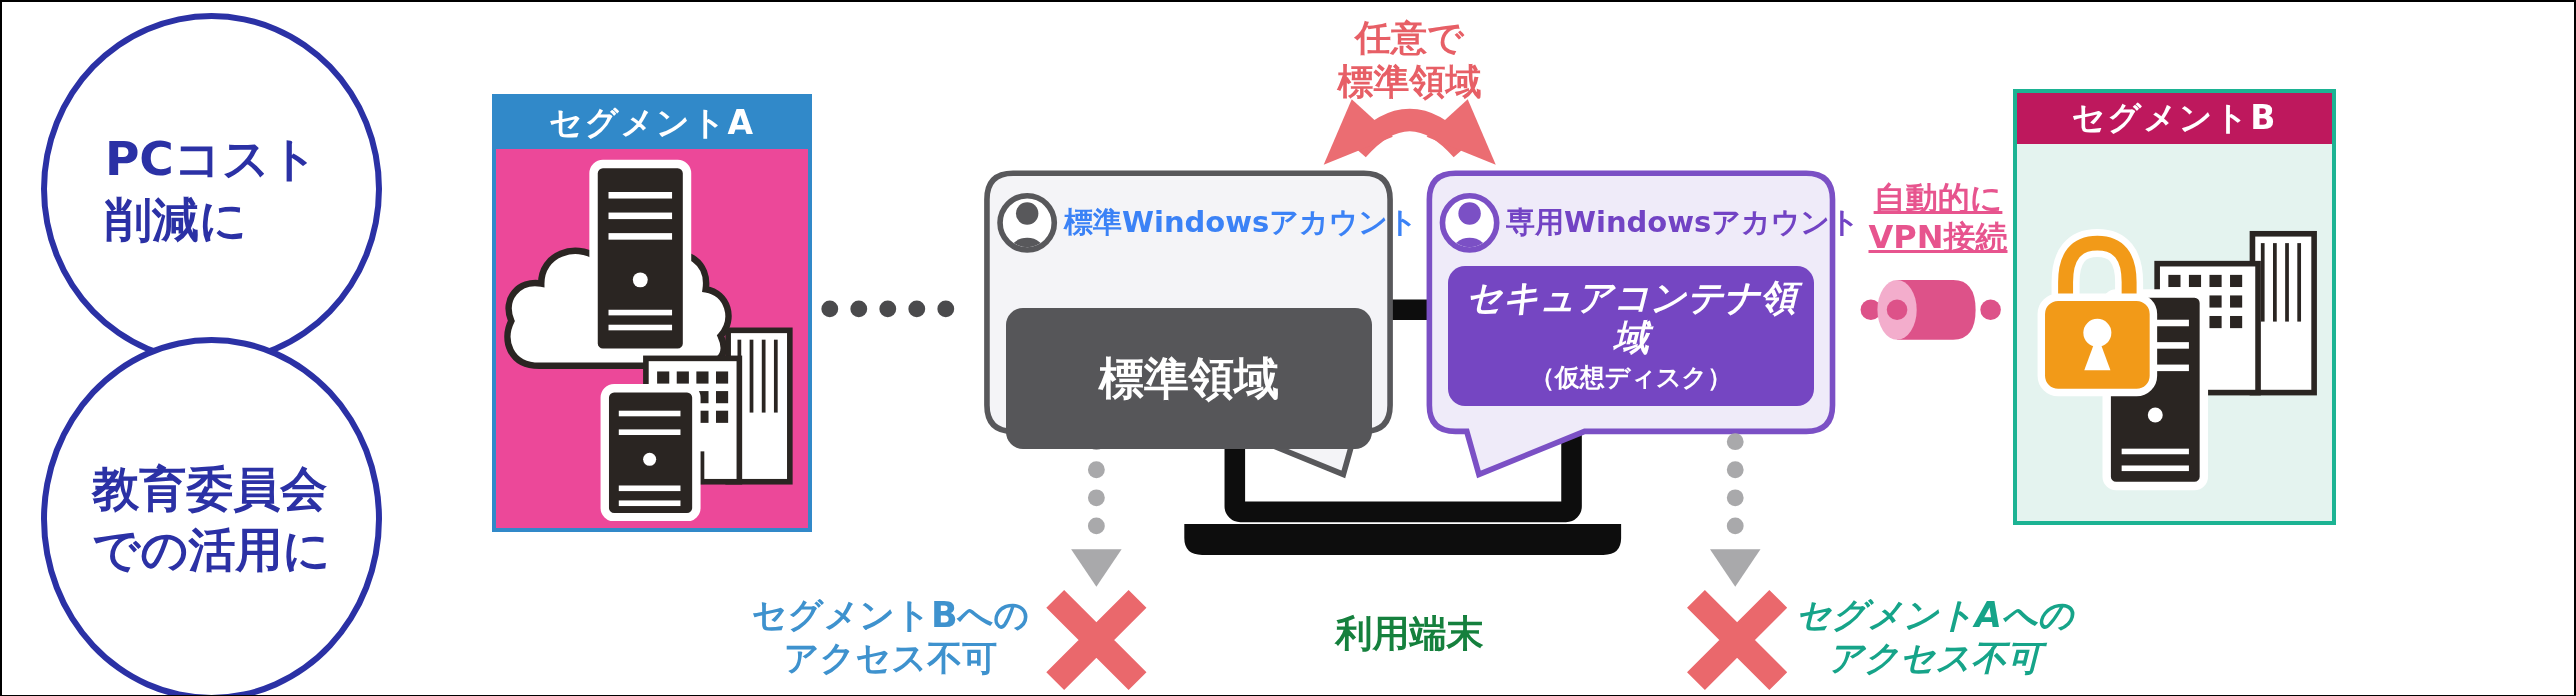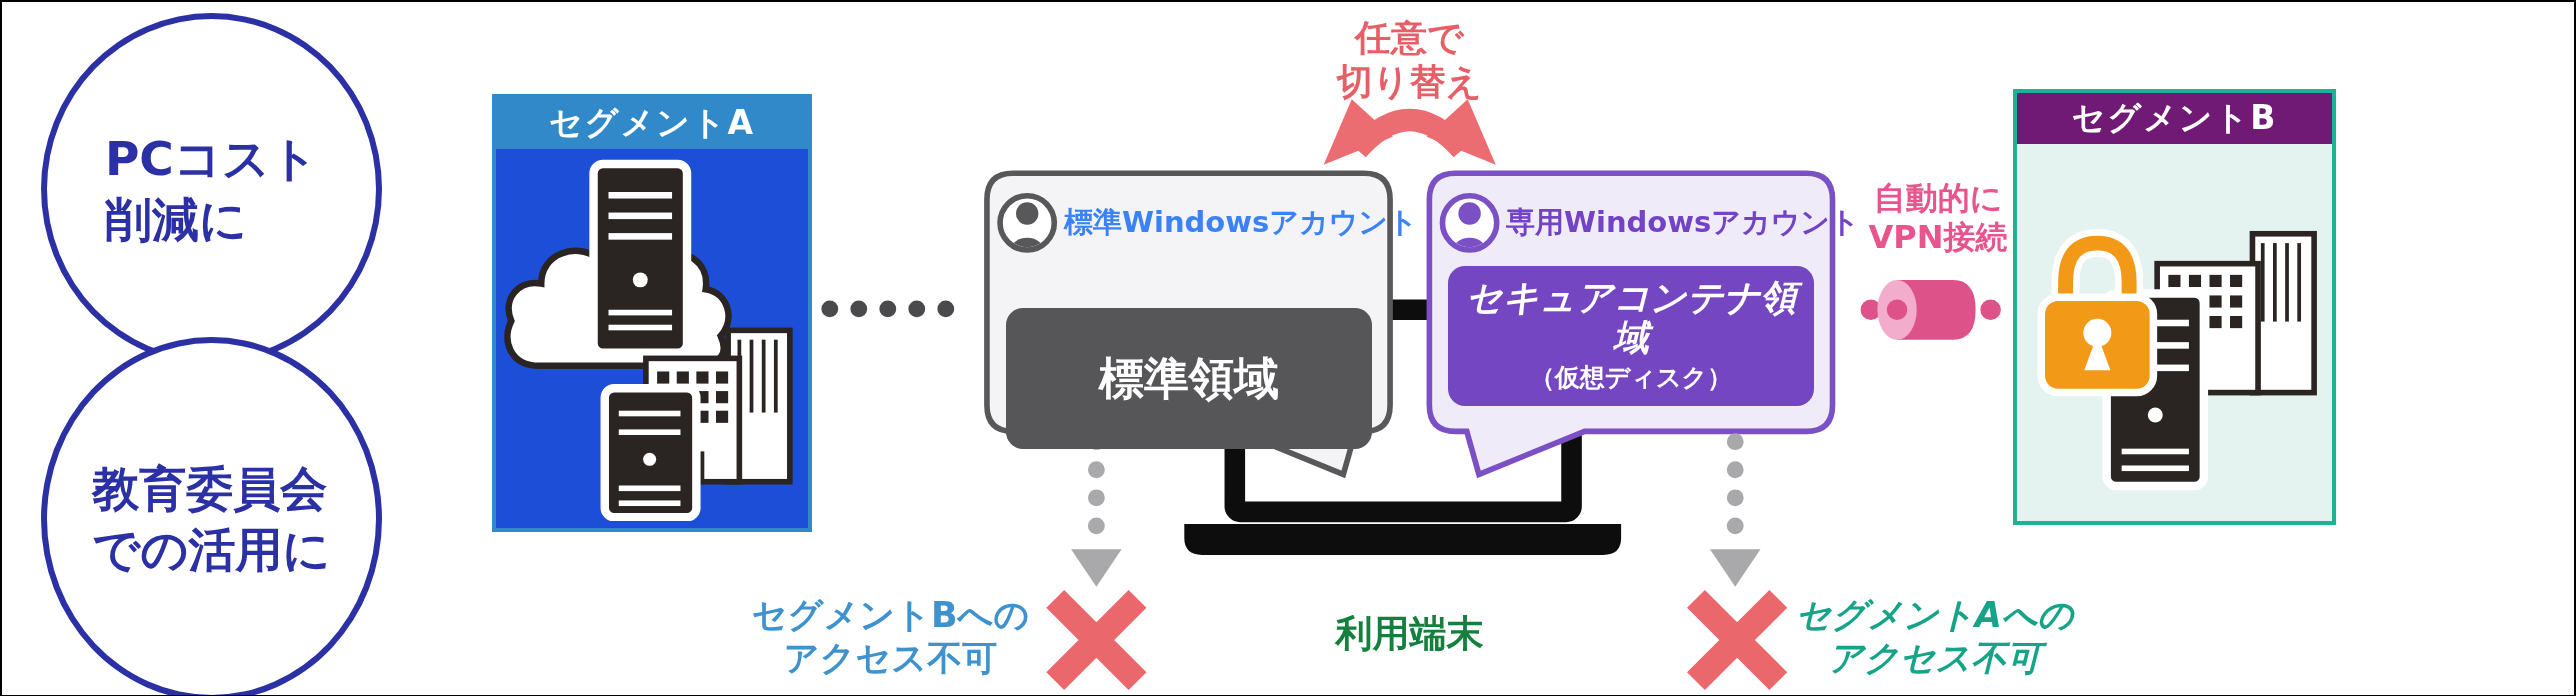--- a/index.html
+++ b/index.html
@@ -21,43 +21,43 @@
   }
   .benefit.c1{left:39px;top:11.2px;width:329px;height:340px;}
   .benefit.c2{left:39px;top:335px;width:329px;height:352px;}
   
   .panel{position:absolute;box-sizing:border-box;z-index:1;}
   .panel .hd{
     height:51px;display:flex;align-items:center;justify-content:center;
     color:#fff;font-weight:bold;font-size:33px;letter-spacing:1.9px;
   }
   .panel .bd{position:relative;width:100%;}
-  .panel-a{left:490px;top:92px;width:320px;height:438px;border:4.7px solid #3189C9;background:#1d4ed8;}
+  .panel-a{left:490px;top:92px;width:320px;height:438px;border:4.7px solid #3189C9;background:#ec4899;}
   .panel-a .hd{background:#3189C9;}
   .panel-b{left:2011px;top:87px;width:323px;height:436px;border:4.7px solid #1CB393;background:#E4F3EF;}
-  .panel-b .hd{background:#701a75;}
+  .panel-b .hd{background:#be185d;}
   .panel svg{position:absolute;left:0;top:0;}
   
   svg.overlay{position:absolute;left:0;top:0;z-index:2;}
   
   .z3{z-index:3;}
   .switch-note{left:1314px;top:15px;width:187px;height:86px;color:#E75F66;font-size:36px;}
   .account-label{position:absolute;height:45px;line-height:45px;font-weight:bold;font-size:29px;white-space:nowrap;z-index:3;}
   .account-label.std{left:1062px;top:198px;color:#3b82f6;}
   .account-label.sec{left:1504px;top:198px;color:#7243C4;}
   .area-box{
     position:absolute;border-radius:17px;display:flex;flex-direction:column;
     align-items:center;justify-content:center;text-align:center;z-index:3;color:#fff;font-weight:bold;
   }
   .area-box.std{left:1004px;top:262px;width:366px;height:141px;background:#565659;font-size:45px;margin-top:44px;}
   .area-box.sec{left:1446px;top:264px;width:366px;height:140px;background:#7546C2;}
   .area-box.sec .main{font-size:36px;line-height:1.1;font-style:italic;}
   .area-box.sec .sub{font-size:25px;margin-top:3.7px;}
   .terminal{left:1314px;top:575px;width:187px;height:49px;color:#15803d;font-size:37px;margin-top:32px;}
-  .vpn-note{left:1847px;top:176px;width:178px;height:80px;color:#E7548E;font-size:32px;}
+  .vpn-note{left:1847px;top:176px;width:178px;height:80px;color:#E7548E;font-size:32px;text-decoration:underline;}
   .denied-b{left:739px;top:595px;width:299px;height:80px;color:#3E92CE;font-size:35px;}
   .denied-a{left:1783px;top:595px;width:299px;height:80px;color:#16A489;font-size:35px;font-style:italic;}
 </style>
 </head>
 <body>
 
 <div class="canvas">
 
   <div class="benefit c1"><span>PCコスト
 削減に</span></div>
@@ -244,21 +244,21 @@
       <circle cx="1853" cy="470" r="9"></circle>
         <circle cx="1853" cy="500" r="9"></circle>
       <circle cx="1853" cy="530" r="9"></circle>
         <circle cx="1853" cy="560" r="9"></circle>
       <polygon points="1826,585 1880,585 1853,625"></polygon>
     </g>
     <path d="M1811,638 L1899,726 M1899,638 L1811,726" stroke="#EA686C" stroke-width="27"></path>
   </svg>
 
   <div class="txt z3 switch-note">任意で
-切り替え</div>
+標準領域</div>
 
   <div class="account-label std">標準Windowsアカウント</div>
   <div class="account-label sec">専用Windowsアカウント</div>
 
   <div class="area-box std">
     <span>標準領域</span>
   </div>
   <div class="area-box sec">
     <span class="main">セキュアコンテナ領域</span>
     <span class="sub">（仮想ディスク）</span>

